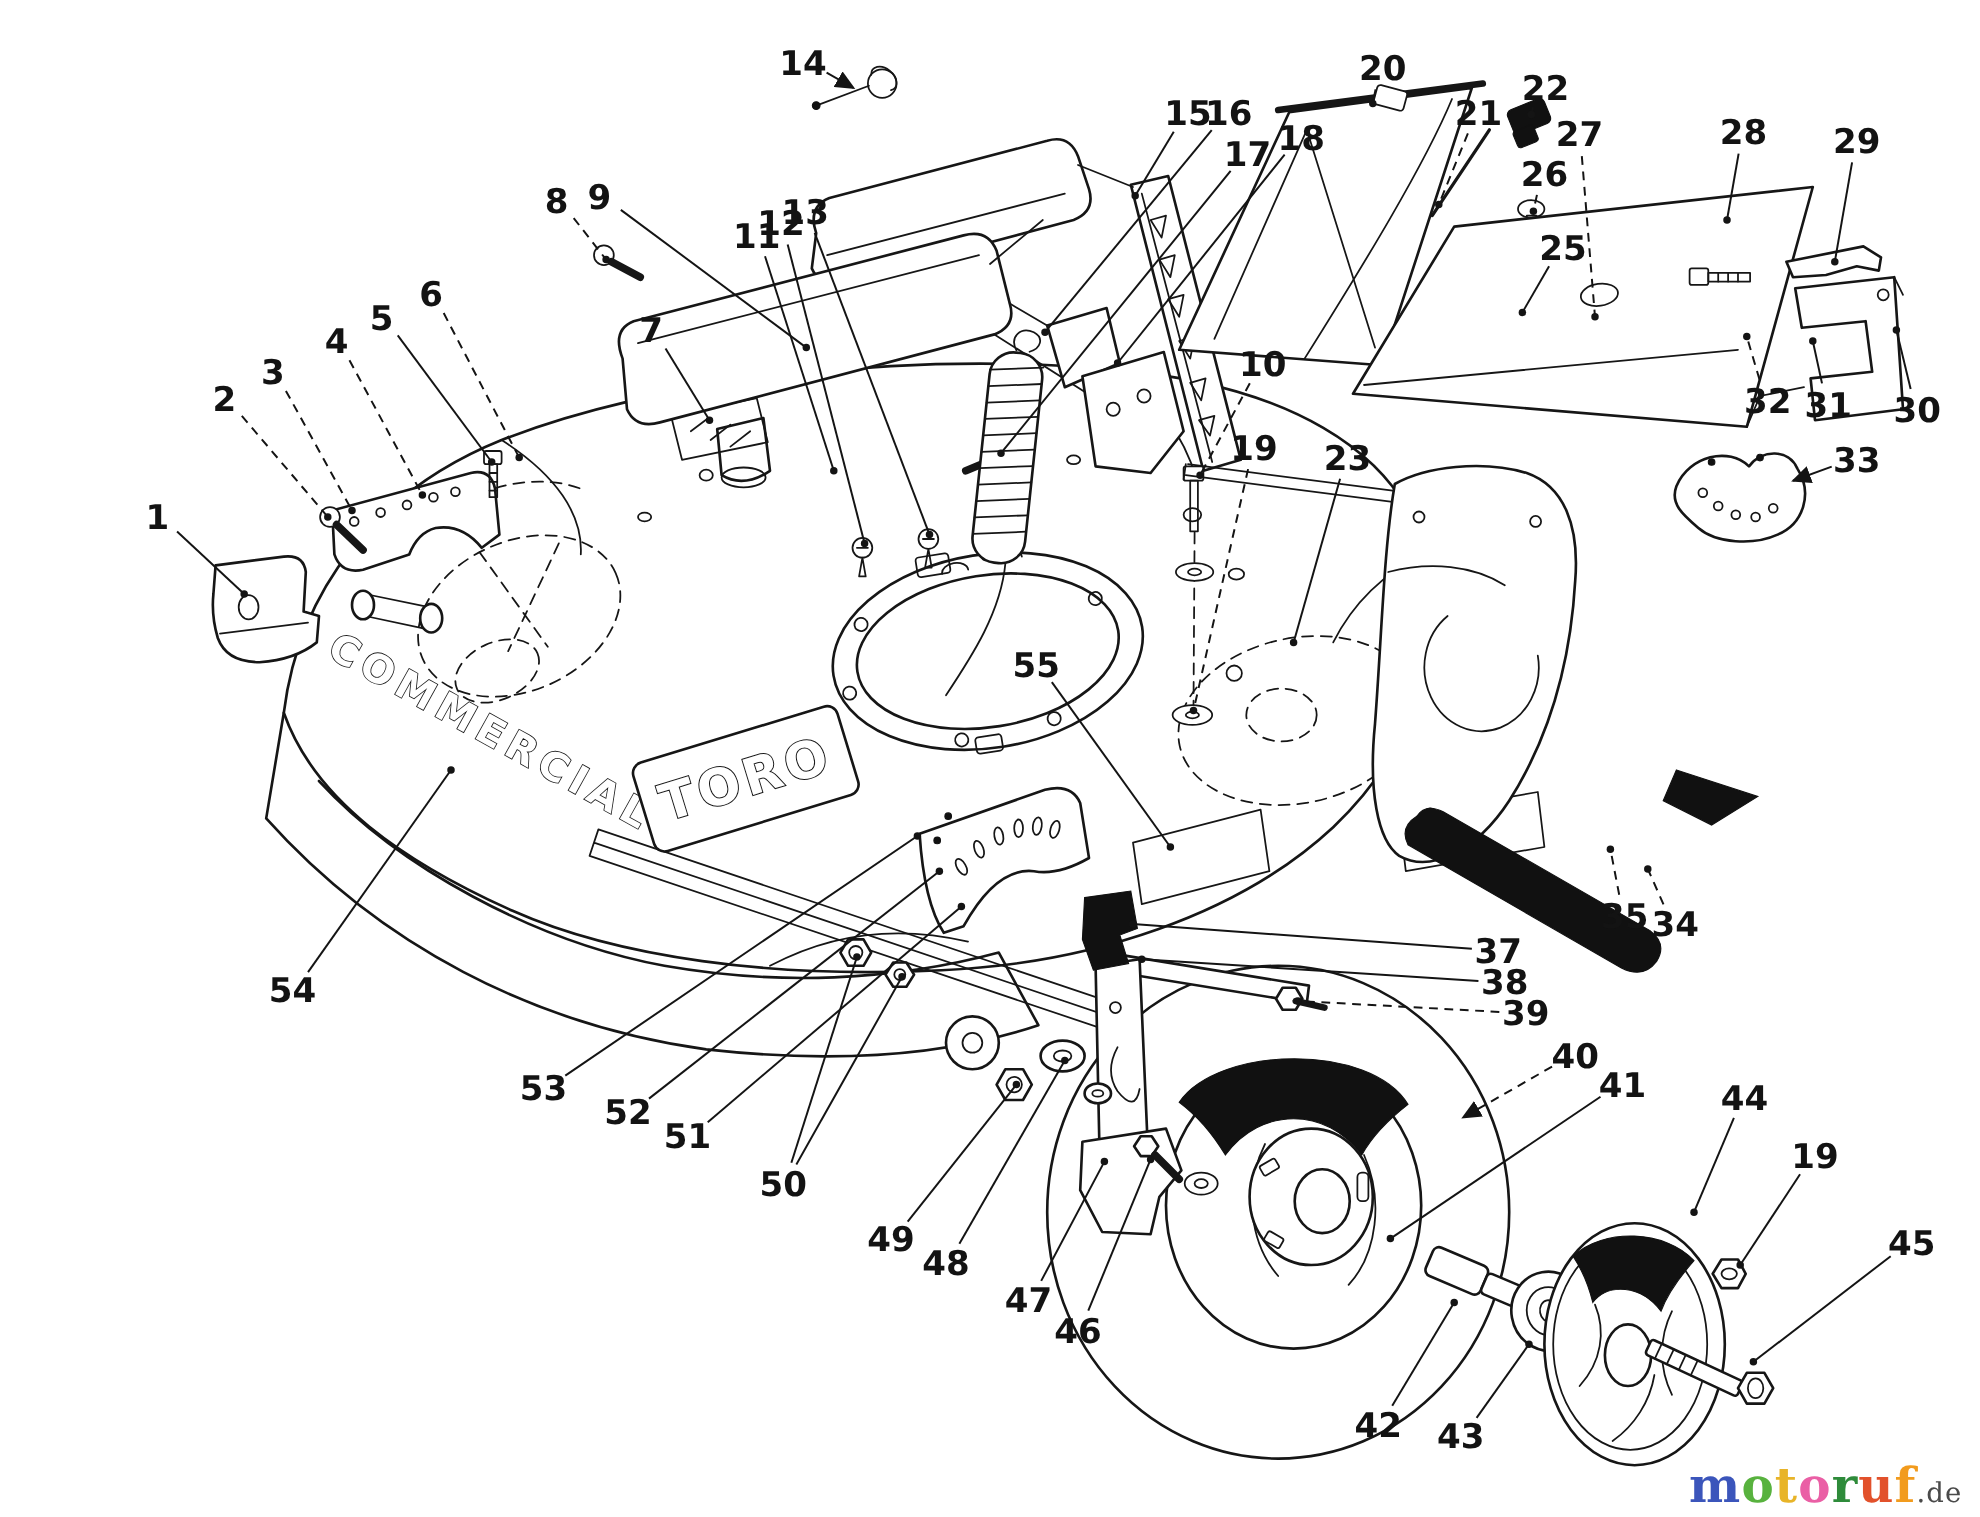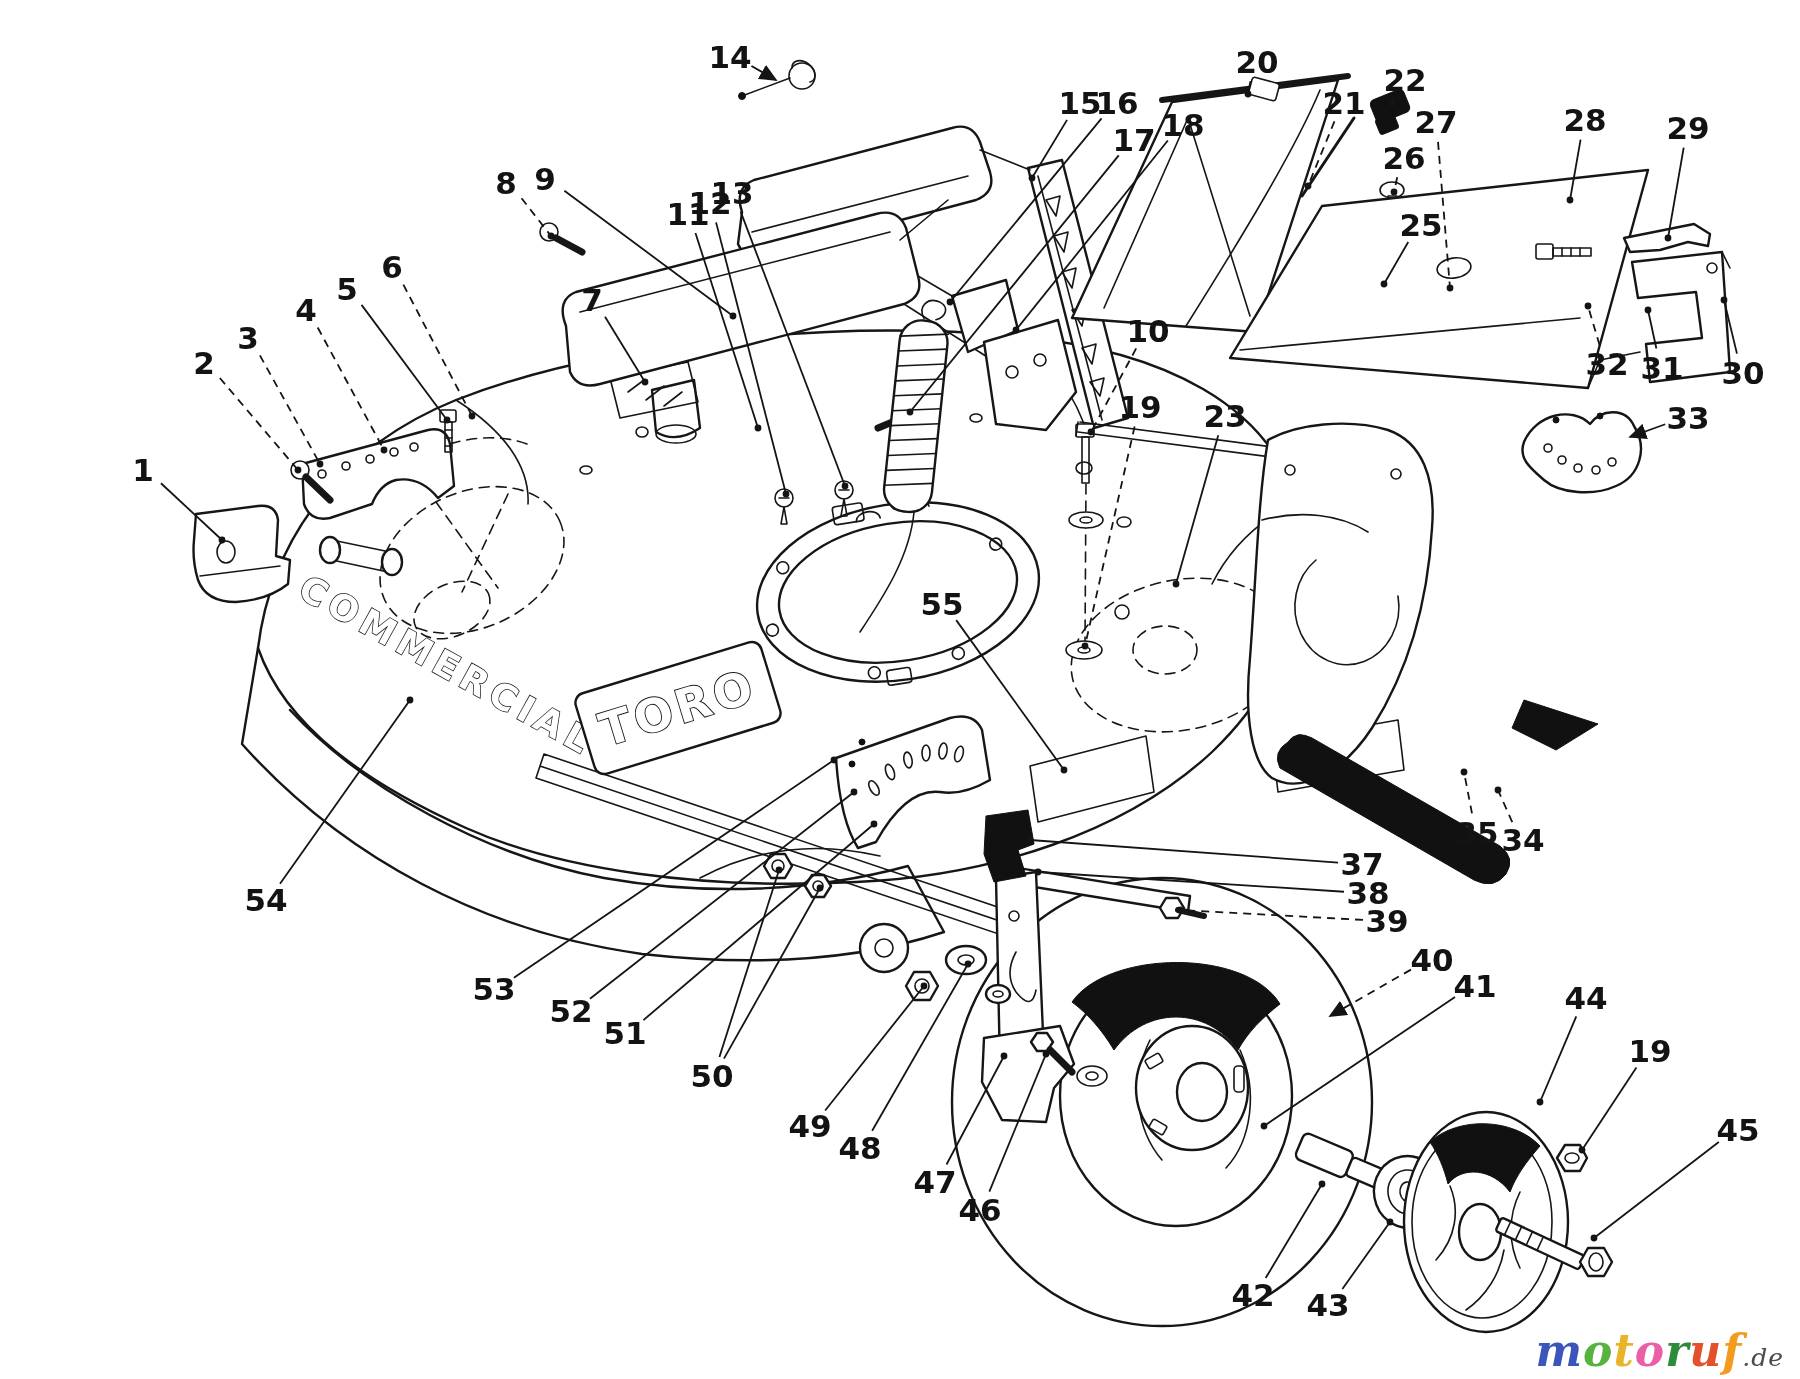--- a/index.html
+++ b/index.html
@@ -9,21 +9,21 @@
   .ln{stroke:#161616;fill:none;stroke-width:2.4;stroke-linejoin:round;stroke-linecap:round;}
   .thin{stroke:#161616;fill:none;stroke-width:1.6;stroke-linejoin:round;stroke-linecap:round;}
   .dash{stroke-dasharray:10 7;}
   .blk{fill:#111;stroke:#111;}
   .wfill{fill:#fff;}
   .leader{stroke:#141414;stroke-width:1.8;fill:none;}
   .leader.d{stroke-dasharray:8 6;}
   .callout-num{font:800 31px "DejaVu Sans",sans-serif;fill:#131313;text-anchor:middle;}
   .hollow{fill:#fff;stroke:#161616;paint-order:stroke;}
   .watermark{position:absolute;right:16px;bottom:6px;font-family:"DejaVu Serif",serif;
-             font-weight:700;font-size:44px;line-height:1;letter-spacing:1px;font-style:italic;}
+             font-weight:700;font-size:44px;line-height:1;letter-spacing:1px;}
   .watermark .suffix{font-size:25px;font-weight:400;}
 </style>
 </head>
 <body>
 
 <div class="stage">
 <svg id="diagram" width="1800" height="1379" viewBox="0 0 1800 1379">
   <defs>
     <marker id="arr" markerWidth="11" markerHeight="9" refX="9" refY="4.5" orient="auto">
       <path d="M0,0 L10,4.5 L0,9 Z" fill="#141414"></path>

